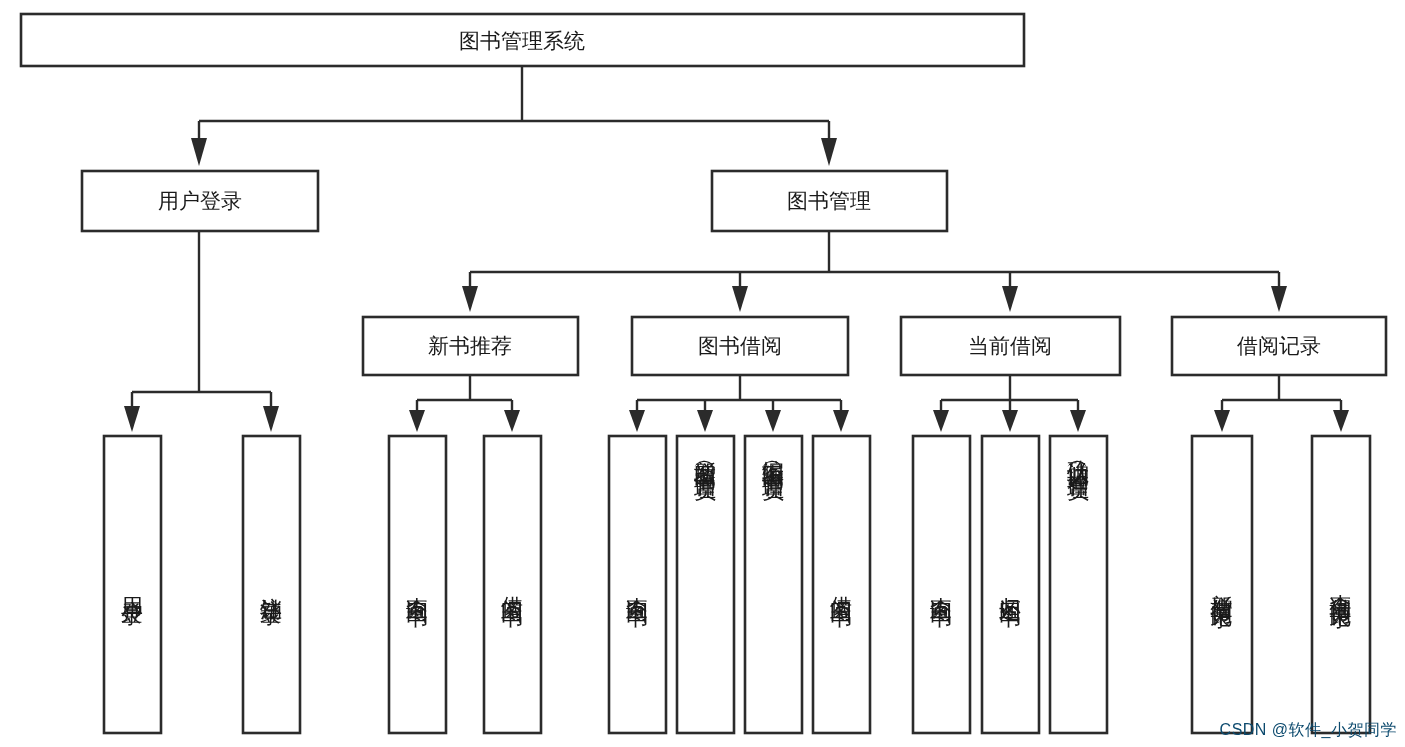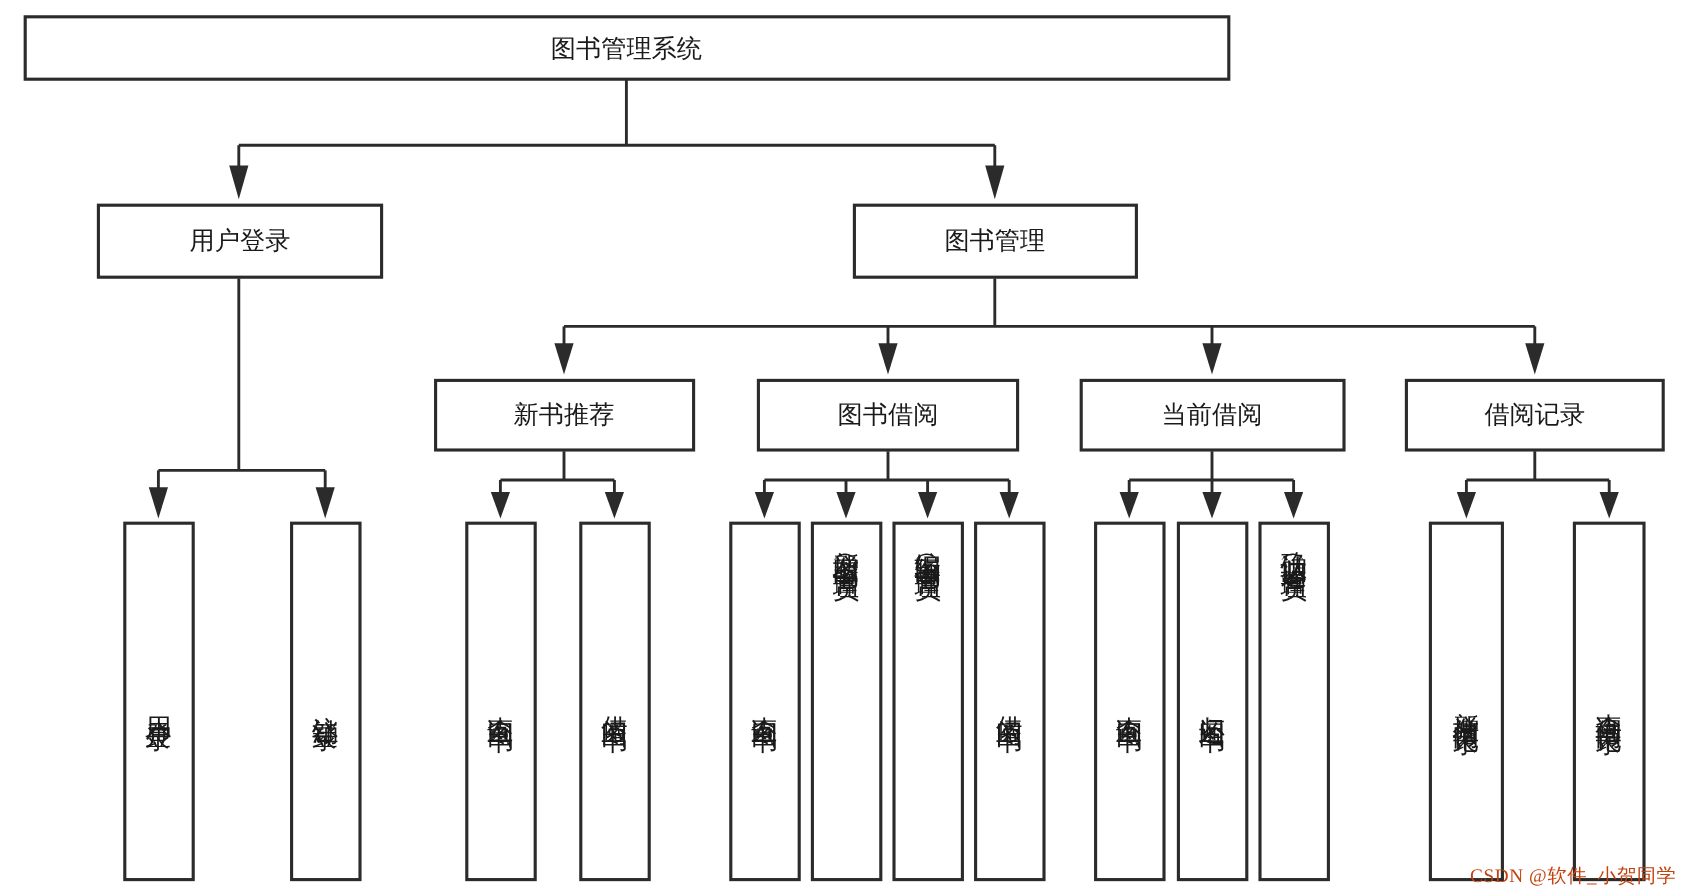--- a/index.html
+++ b/index.html
@@ -46,23 +46,23 @@
     fill: #1a1a1a;
     font-family: "Liberation Sans", sans-serif;
     font-size: 21px;
     text-anchor: middle;
     dominant-baseline: middle;
   }
   .watermark {
     position: absolute;
     right: 8px;
     bottom: 6px;
-    font-family: Liberation Serif, serif;
+    font-family: Liberation Sans, sans-serif;
     font-size: 16px;
-    color: #c2410c;
+    color: #0c4a6e;
     white-space: nowrap;
     letter-spacing: 0.5px;
     user-select: none;
   }
 </style>
 </head>
 <body>
 
 <div id="diagram-root">
 

